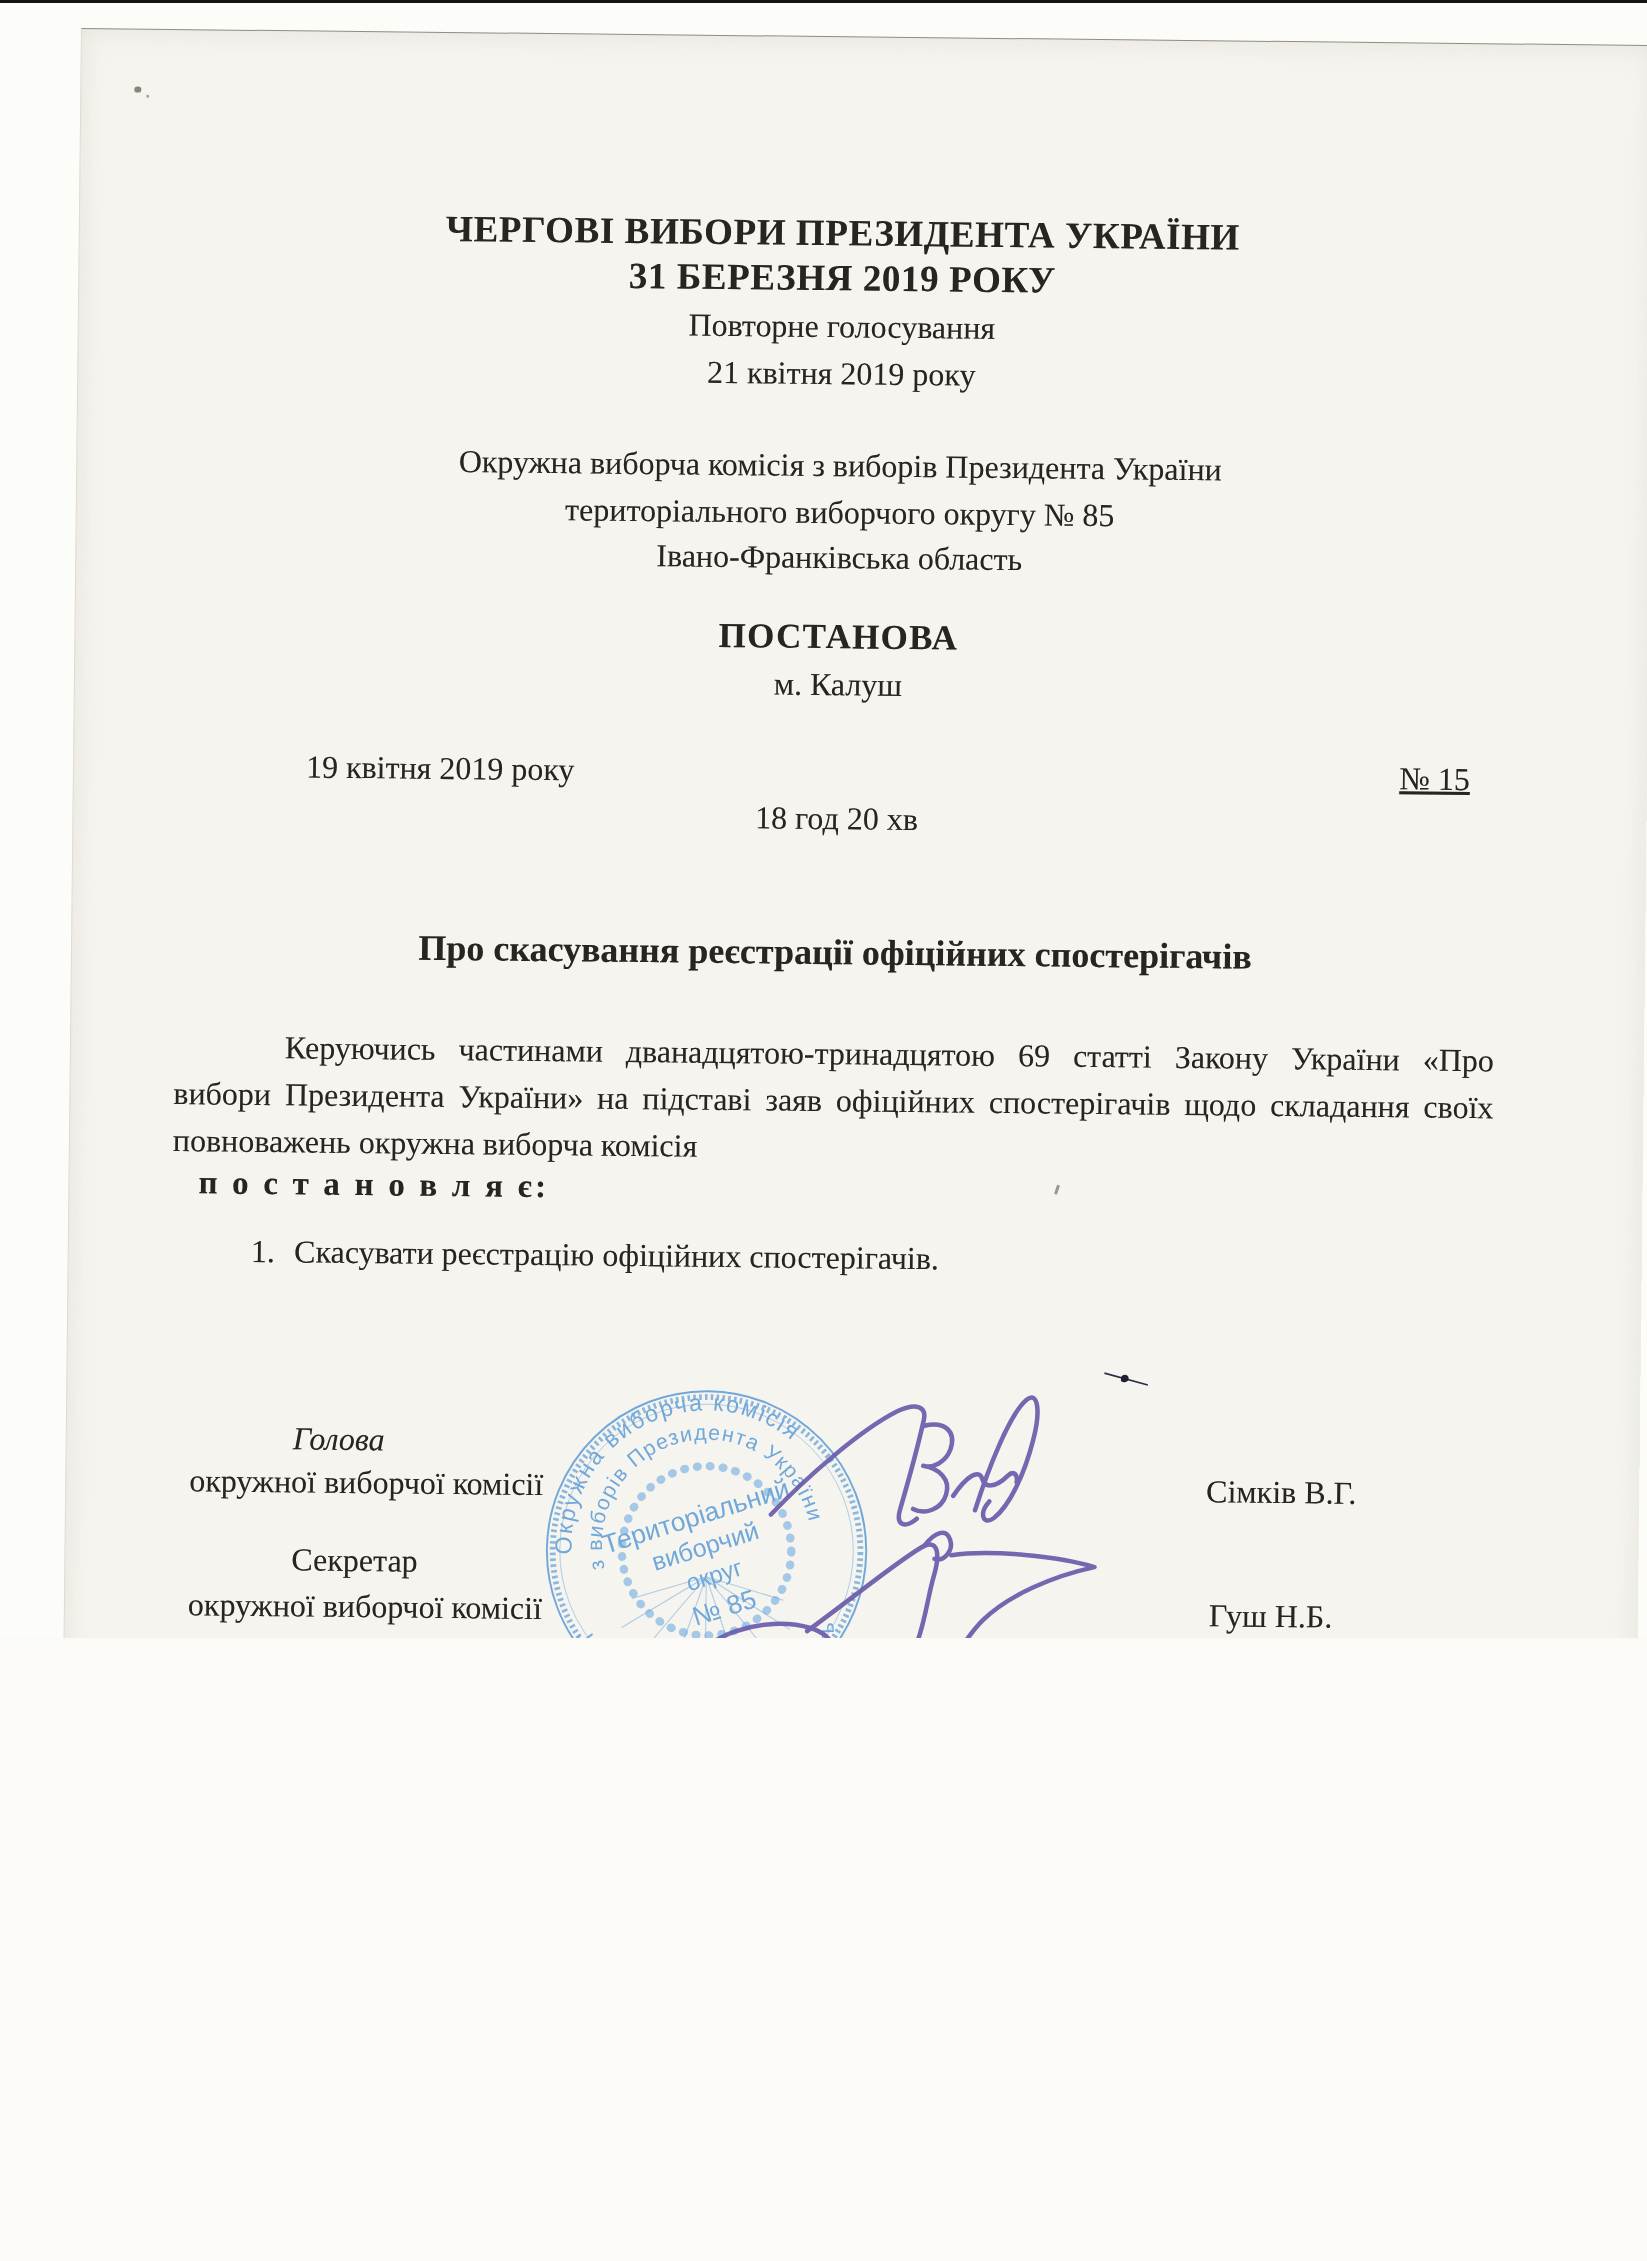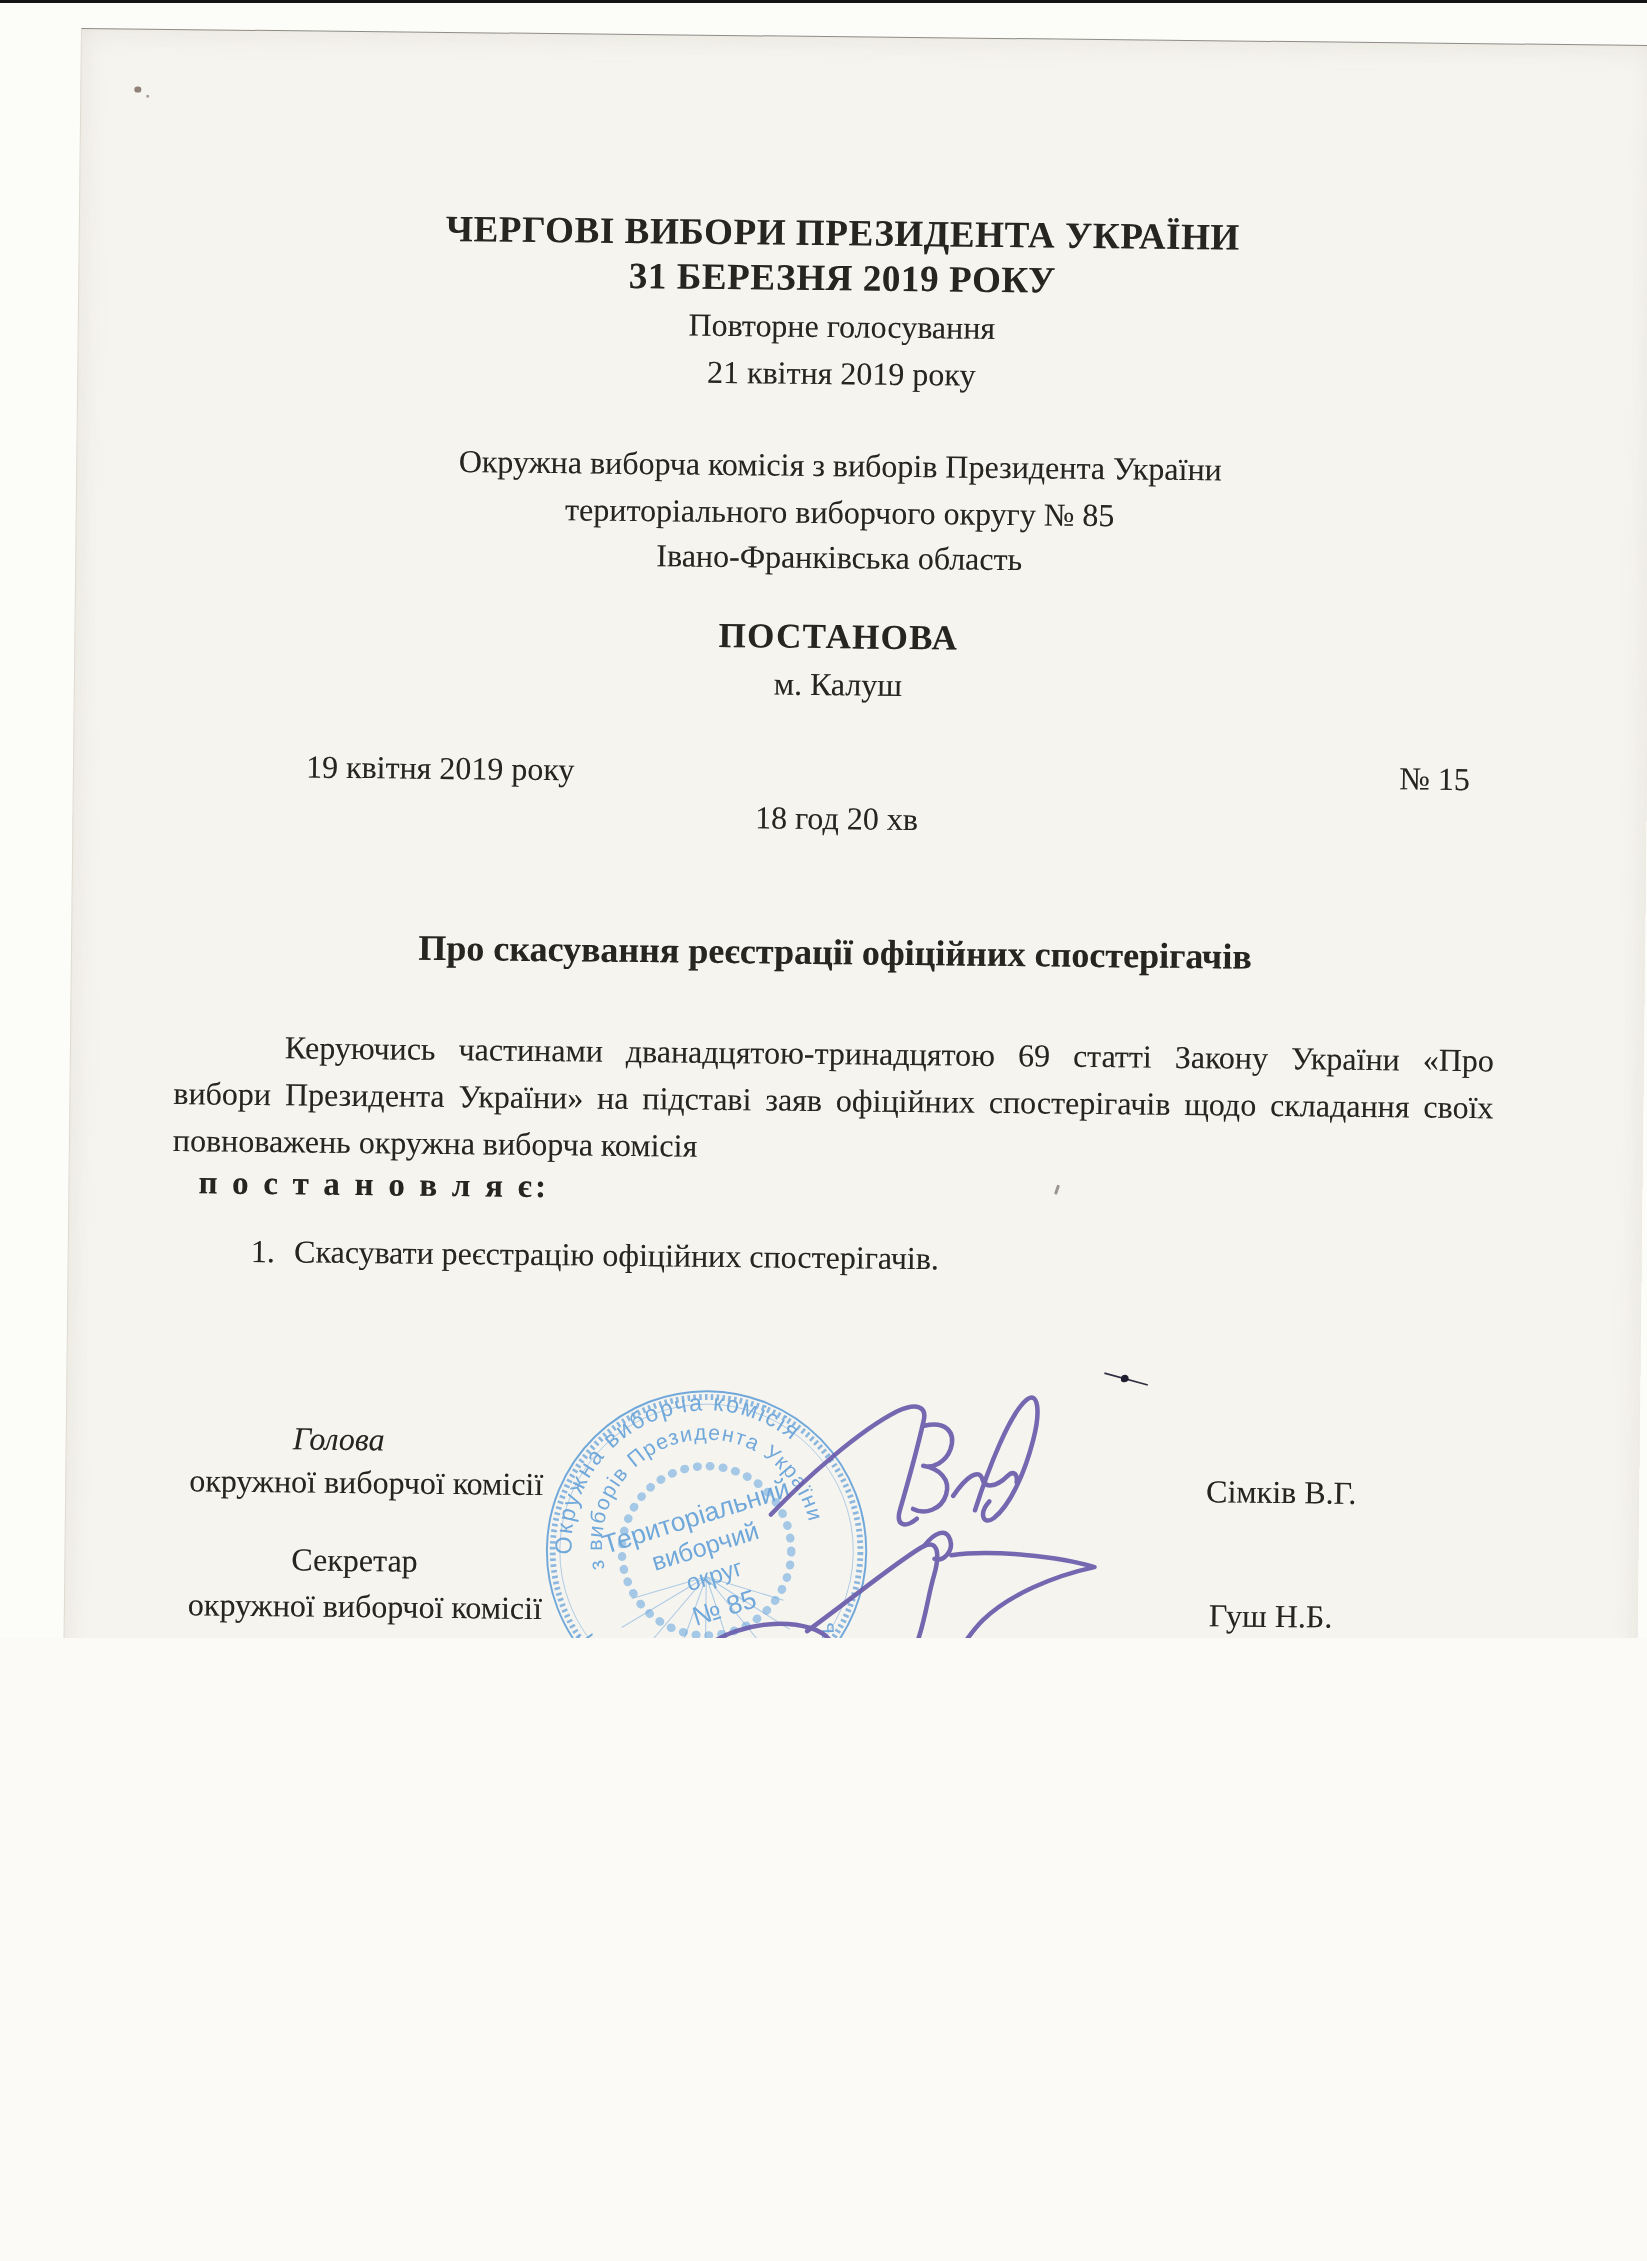--- a/index.html
+++ b/index.html
@@ -41,21 +41,21 @@
   .t-main2 { top: 218px; font-size: 37px; letter-spacing: 0.6px; }
   .t-sub1  { top: 267px; }
   .t-sub2  { top: 314px; }
   .c-1 { top: 406px; }
   .c-2 { top: 453px; }
   .c-3 { top: 498px; }
   .act-type { top: 577px; font-size: 35px; letter-spacing: 1.3px; }
   .act-city { top: 625px; }
   .date-row { top: 713px; }
   .date-row .date { position: absolute; left: 129px; }
-  .date-row .number { position: absolute; right: 27px; }
+  .date-row .number { position: absolute; right: 27px; text-decoration: underline; }
   .act-time { top: 759px; }
   .subject { top: 893px; font-size: 36px; }
   .paragraph {
     position: absolute; top: 993px; left: 0; width: 1320px;
     font-size: 32px; line-height: 47px;
     text-align: justify; text-indent: 111px;
     text-shadow: 0 0 0.6px rgba(70,70,70,0.35);
   }
   .resolves { top: 1130px; left: 26px; width: auto; letter-spacing: 3.2px; font-size: 33px; }
   .item { top: 1198px; left: 79px; width: auto; }

